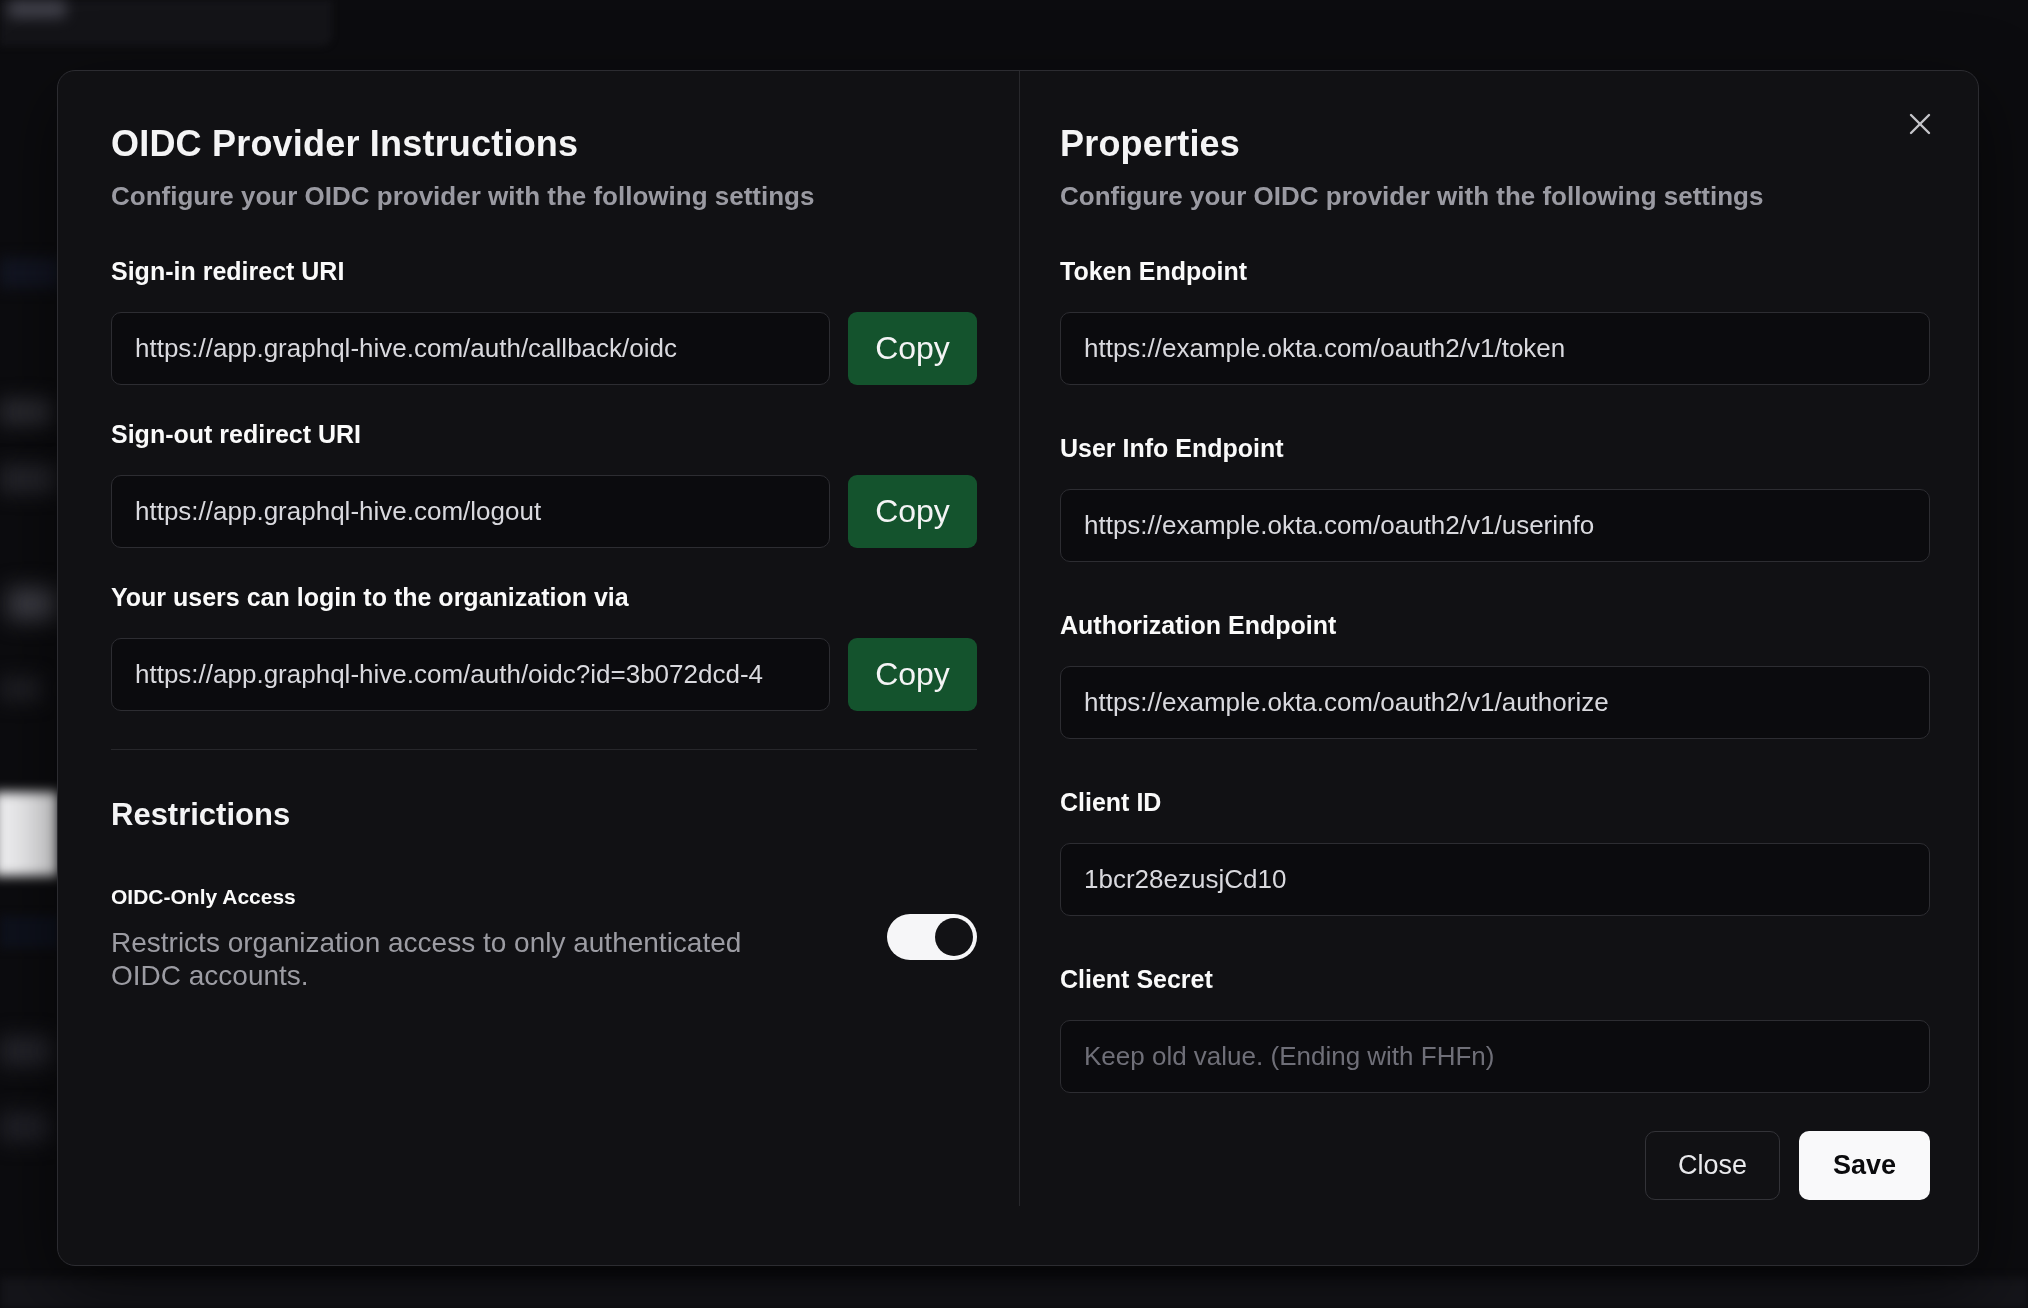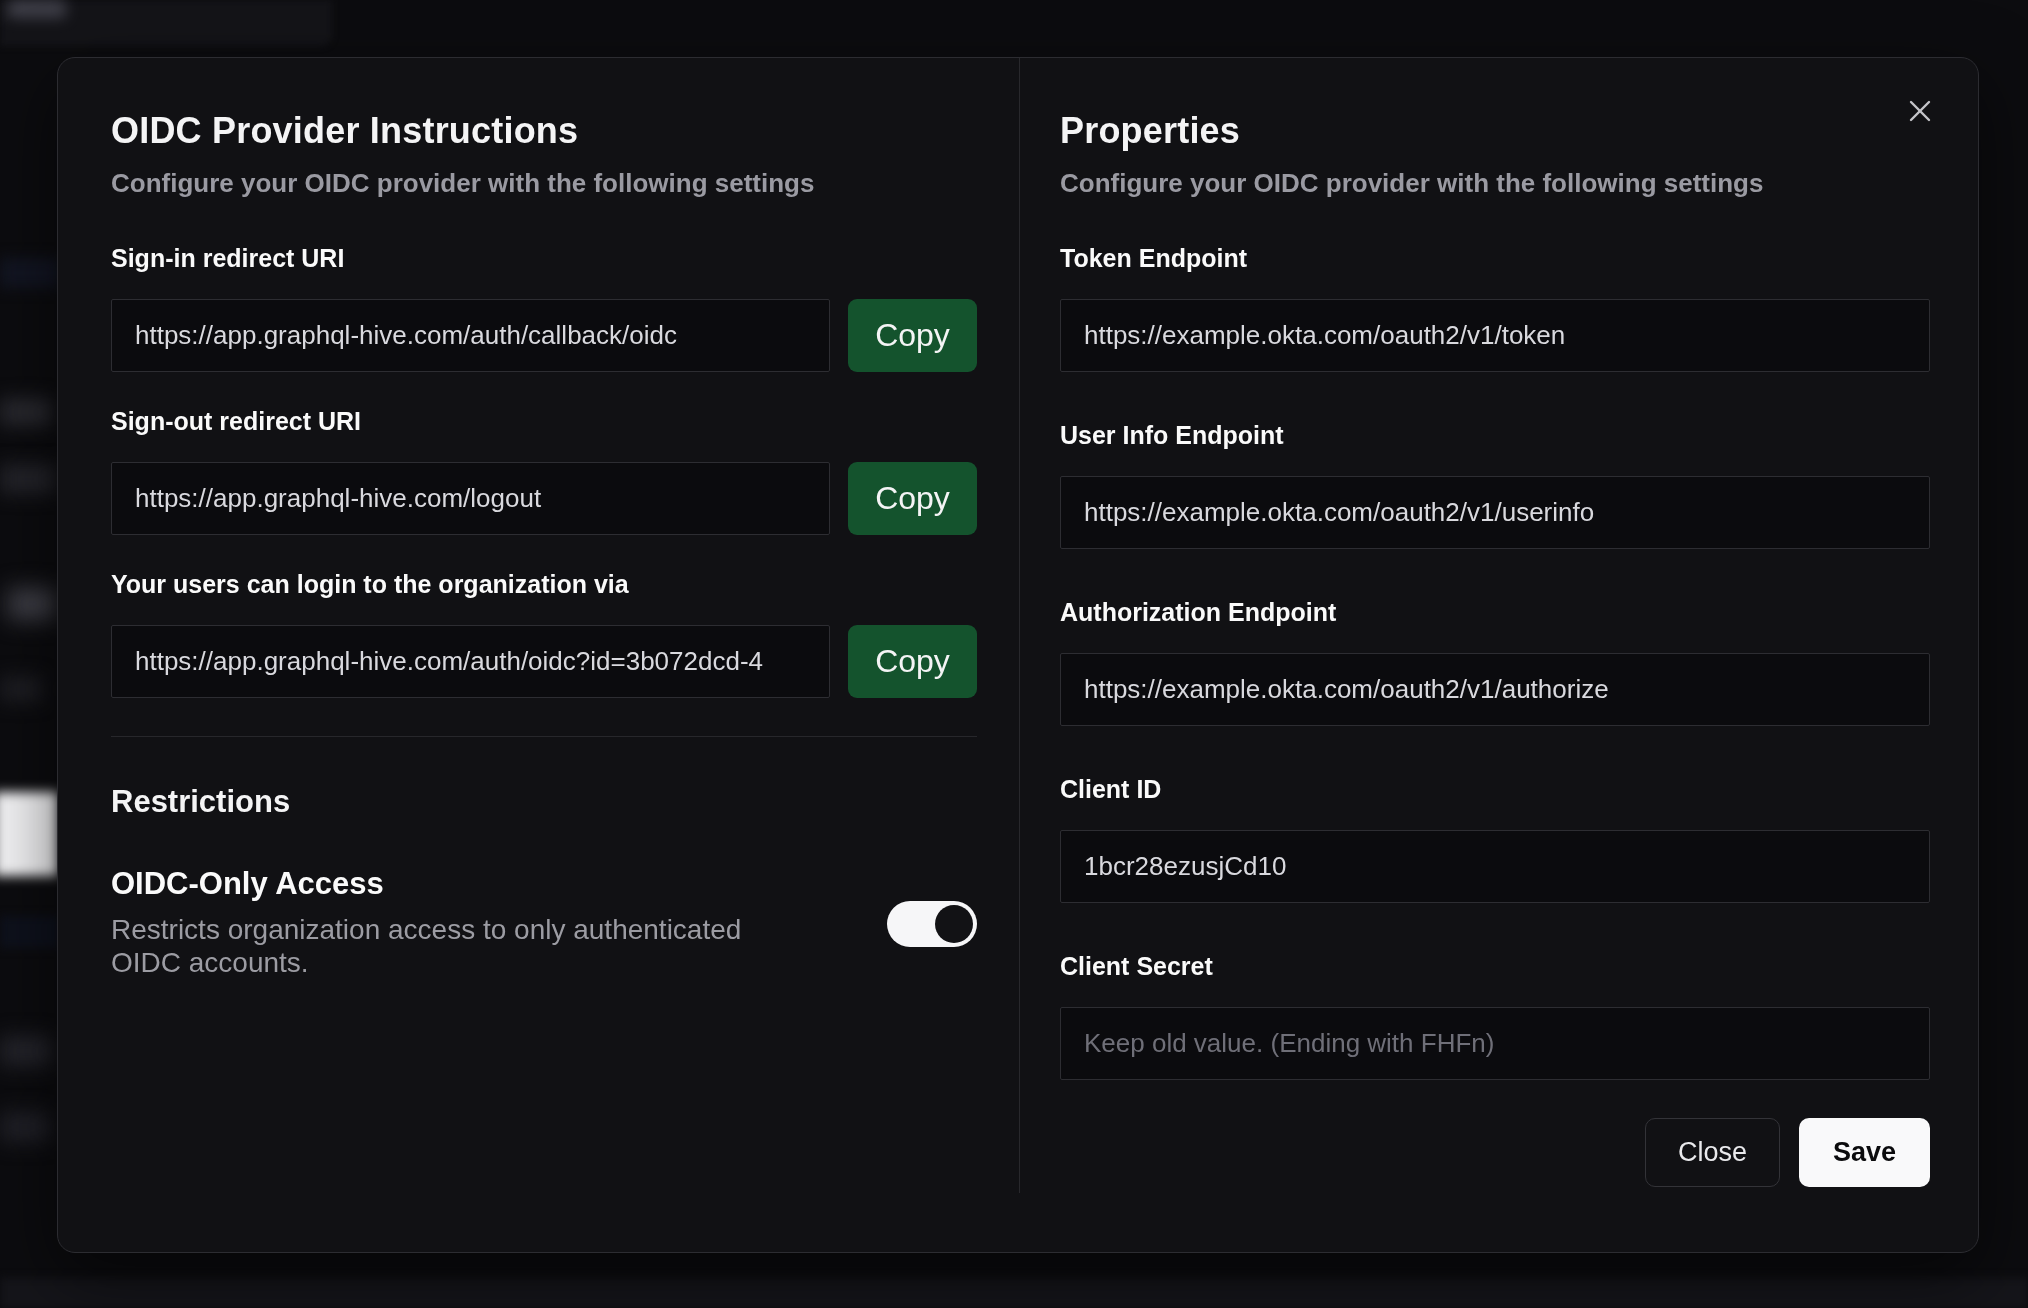--- a/index.html
+++ b/index.html
@@ -22,21 +22,21 @@
   .frag-c { left:8px; top:588px; width:48px; height:32px; background:#3f3f47; filter:blur(11px); }
   .frag-d { left:0; top:676px; width:42px; height:26px; background:#1d1d22; filter:blur(9px); }
   .frag-white { left:-6px; top:792px; width:64px; height:84px; background:#f2f2f4; filter:blur(6px); }
   .frag-navy  { left:0; top:916px; width:60px; height:32px; background:#0e111c; filter:blur(5px); }
   .frag-e { left:0; top:1036px; width:52px; height:30px; background:#24242b; filter:blur(10px); }
   .frag-f { left:0; top:1112px; width:50px; height:30px; background:#202027; filter:blur(10px); }
   .frag-bottomband { left:0; top:1278px; width:2028px; height:30px; background:#15151a; filter:blur(4px); }
 
   
   .modal {
-    position:absolute; left:57px; top:57px;
+    position:absolute; left:57px; top:70px;
     width:1922px; height:1196px;
     background:#111114;
     border:1px solid #2c2c31;
     border-radius:18px;
     box-shadow:0 24px 70px rgba(0,0,0,.55);
   }
   .close-btn {
     position:absolute; top:30px; right:34px;
     width:48px; height:48px;
     background:transparent; border:none; cursor:pointer;
@@ -57,42 +57,42 @@
   .field { margin-top:44px; }
   .field + .field { margin-top:34px; }
   .rfield { margin-top:48px; }
   .field-label { display:block; font-size:25px; line-height:30px; font-weight:700; color:#fafafa; }
 
   .input-row { display:flex; gap:18px; margin-top:26px; }
   .text-input {
     flex:1; height:73px;
     background:#0b0b0e;
     border:1px solid #2d2d32;
-    border-radius:2px;
+    border-radius:10px;
     padding:0 23px;
     font-family:"Liberation Sans", sans-serif;
     font-size:26px; color:#d9d9de;
     outline:none;
     white-space:nowrap; overflow:hidden; text-overflow:clip;
   }
   .text-input::placeholder { color:#6f6f78; }
   .copy-btn {
     width:129px; height:73px;
     background:#14532d; border:none; border-radius:9px;
     color:#f4f4f5; font-family:"Liberation Sans", sans-serif;
     font-size:32px; font-weight:500; cursor:pointer;
   }
 
   .section-divider { margin-top:38px; border:none; height:1px; background:#27272b; }
 
   .restrictions-title { margin-top:46px; font-size:31px; font-weight:700; line-height:38px; color:#f4f4f5; }
 
   .restriction-row { margin-top:48px; display:flex; align-items:flex-start; justify-content:space-between; }
   .restriction-text { max-width:700px; }
-  .restriction-label { font-size:31px; line-height:30px; font-weight:700; color:#fafafa; }
+  .restriction-label { font-size:21px; line-height:30px; font-weight:700; color:#fafafa; }
   .restriction-desc { margin-top:14px; font-size:28px; line-height:33px; color:#9c9ca3; font-weight:400; }
   .restriction-desc.second { margin-top:0; }
 
   .toggle {
     margin-top:32px;
     width:90px; height:46px; border-radius:23px;
     background:#39393f; position:relative; cursor:pointer; border:none; flex:none;
   }
   .toggle .knob {
     position:absolute; left:5px; top:4px;

